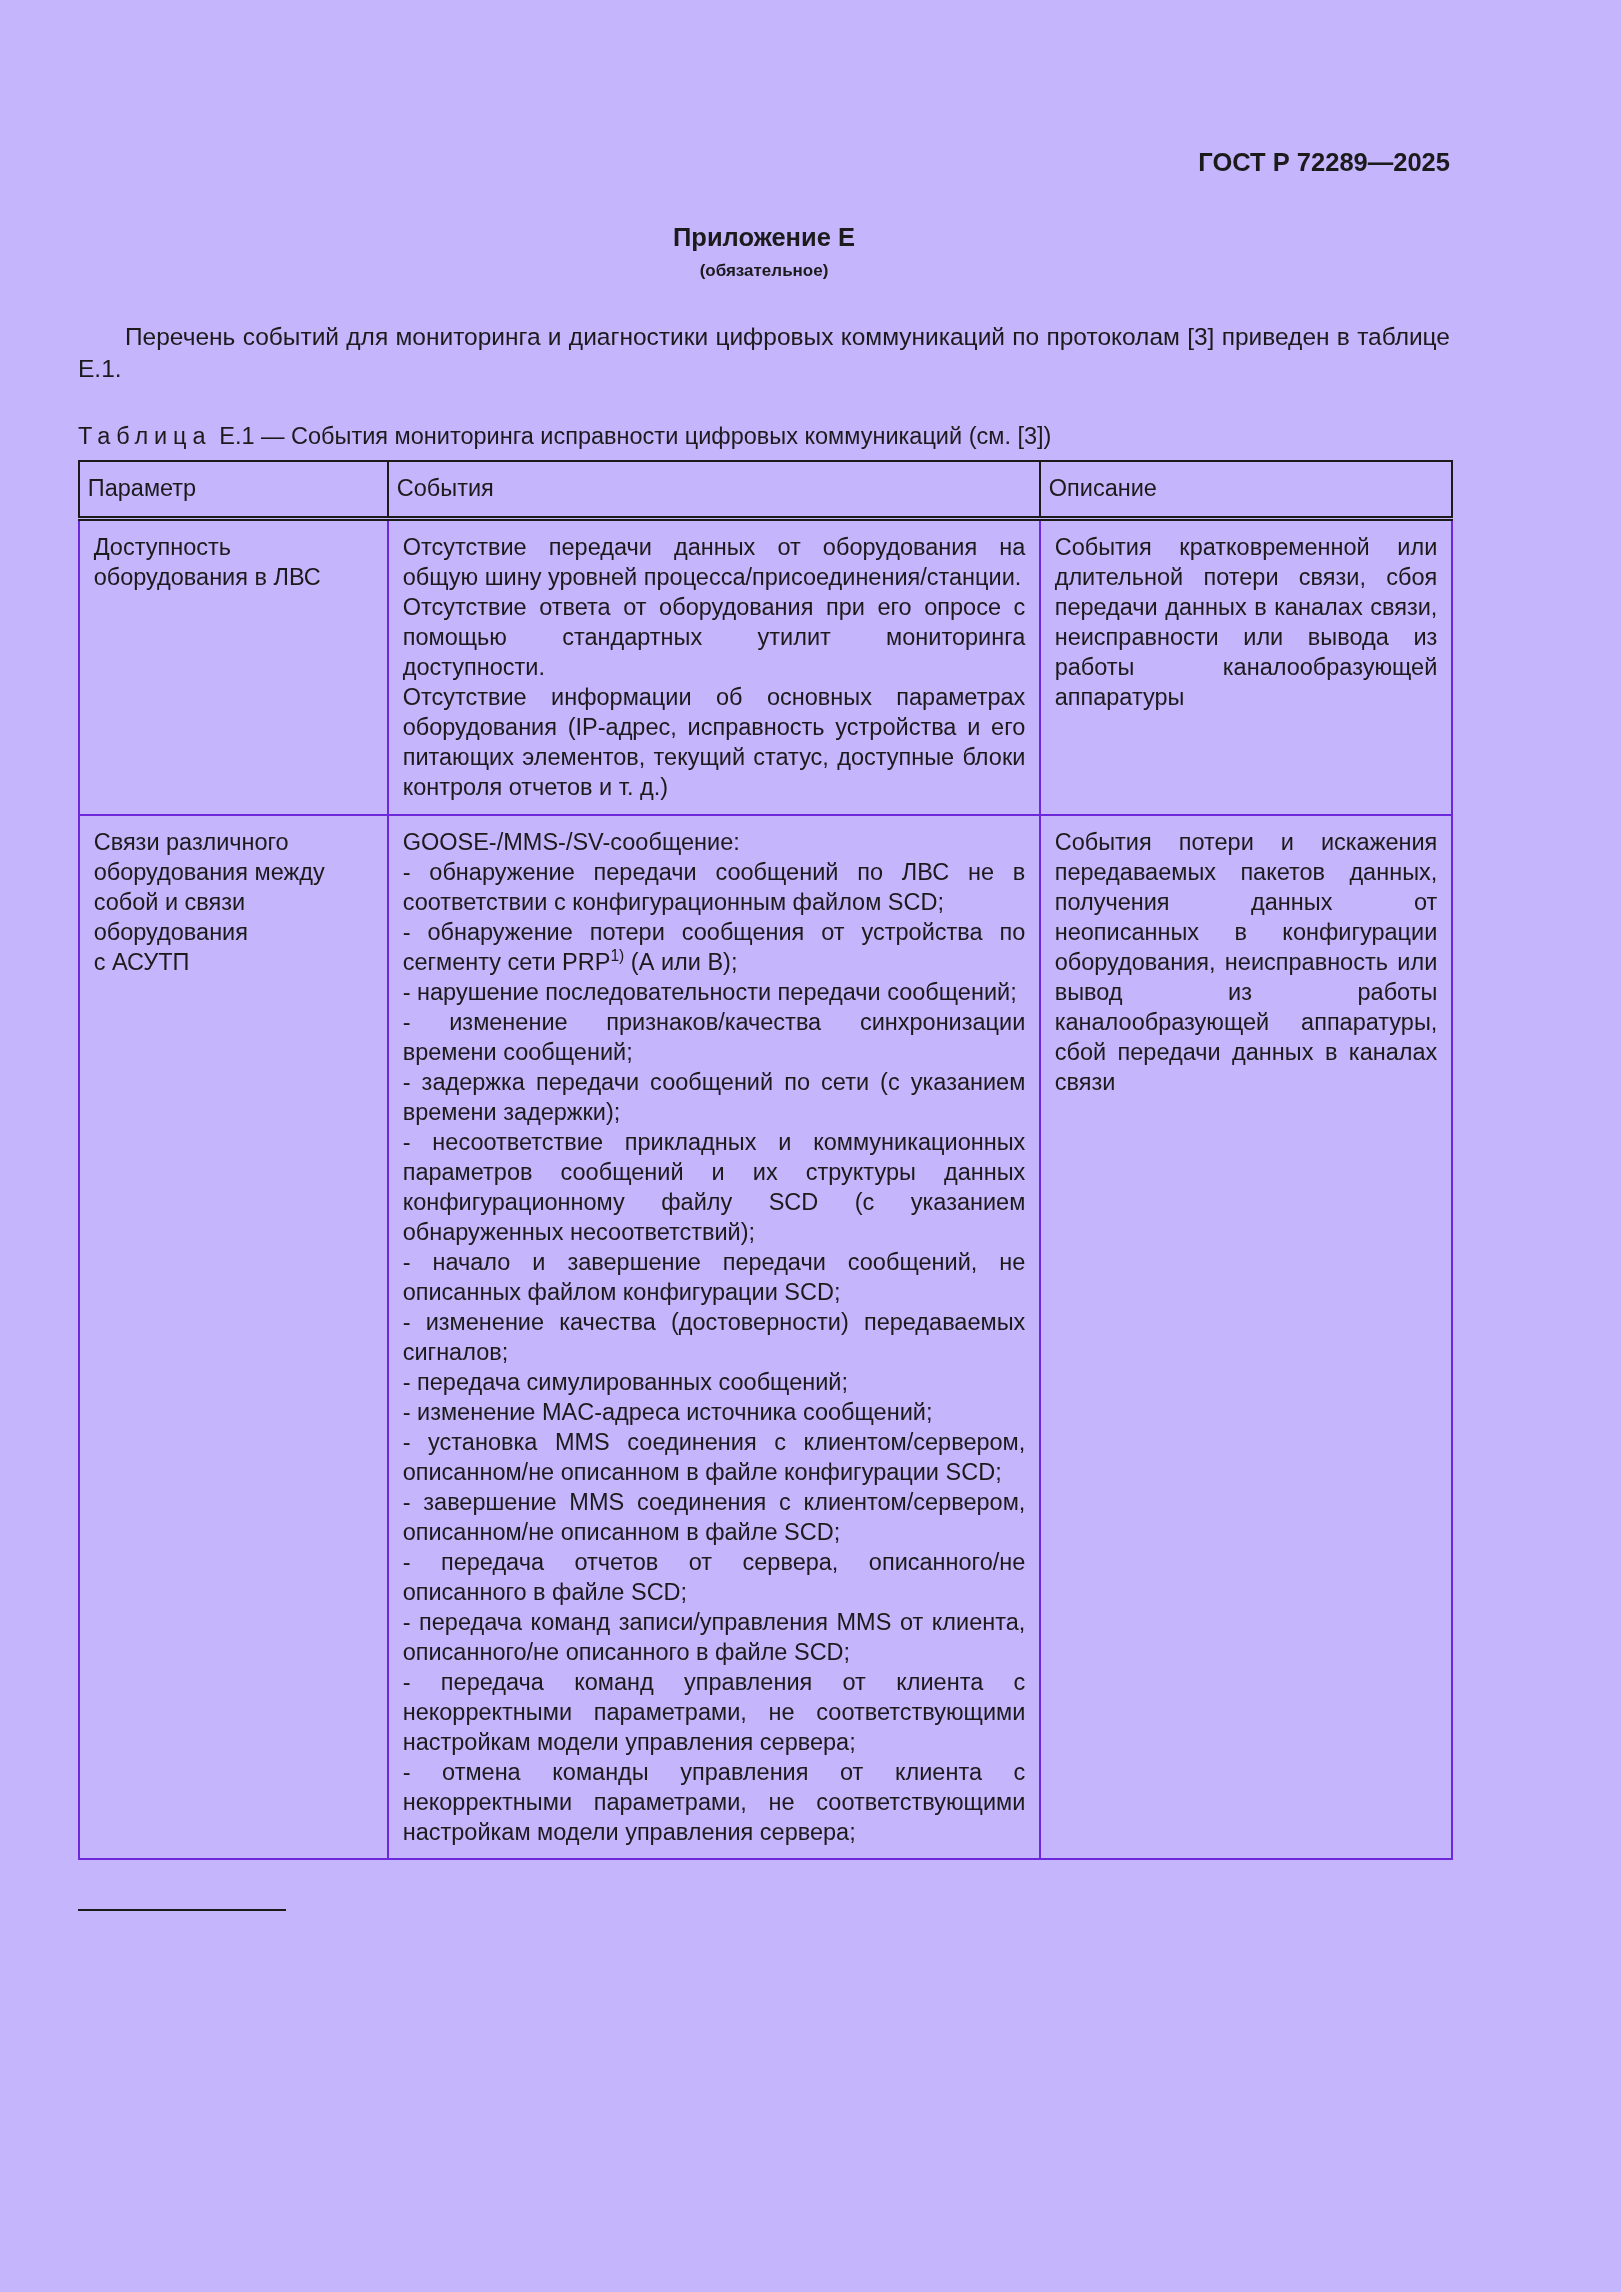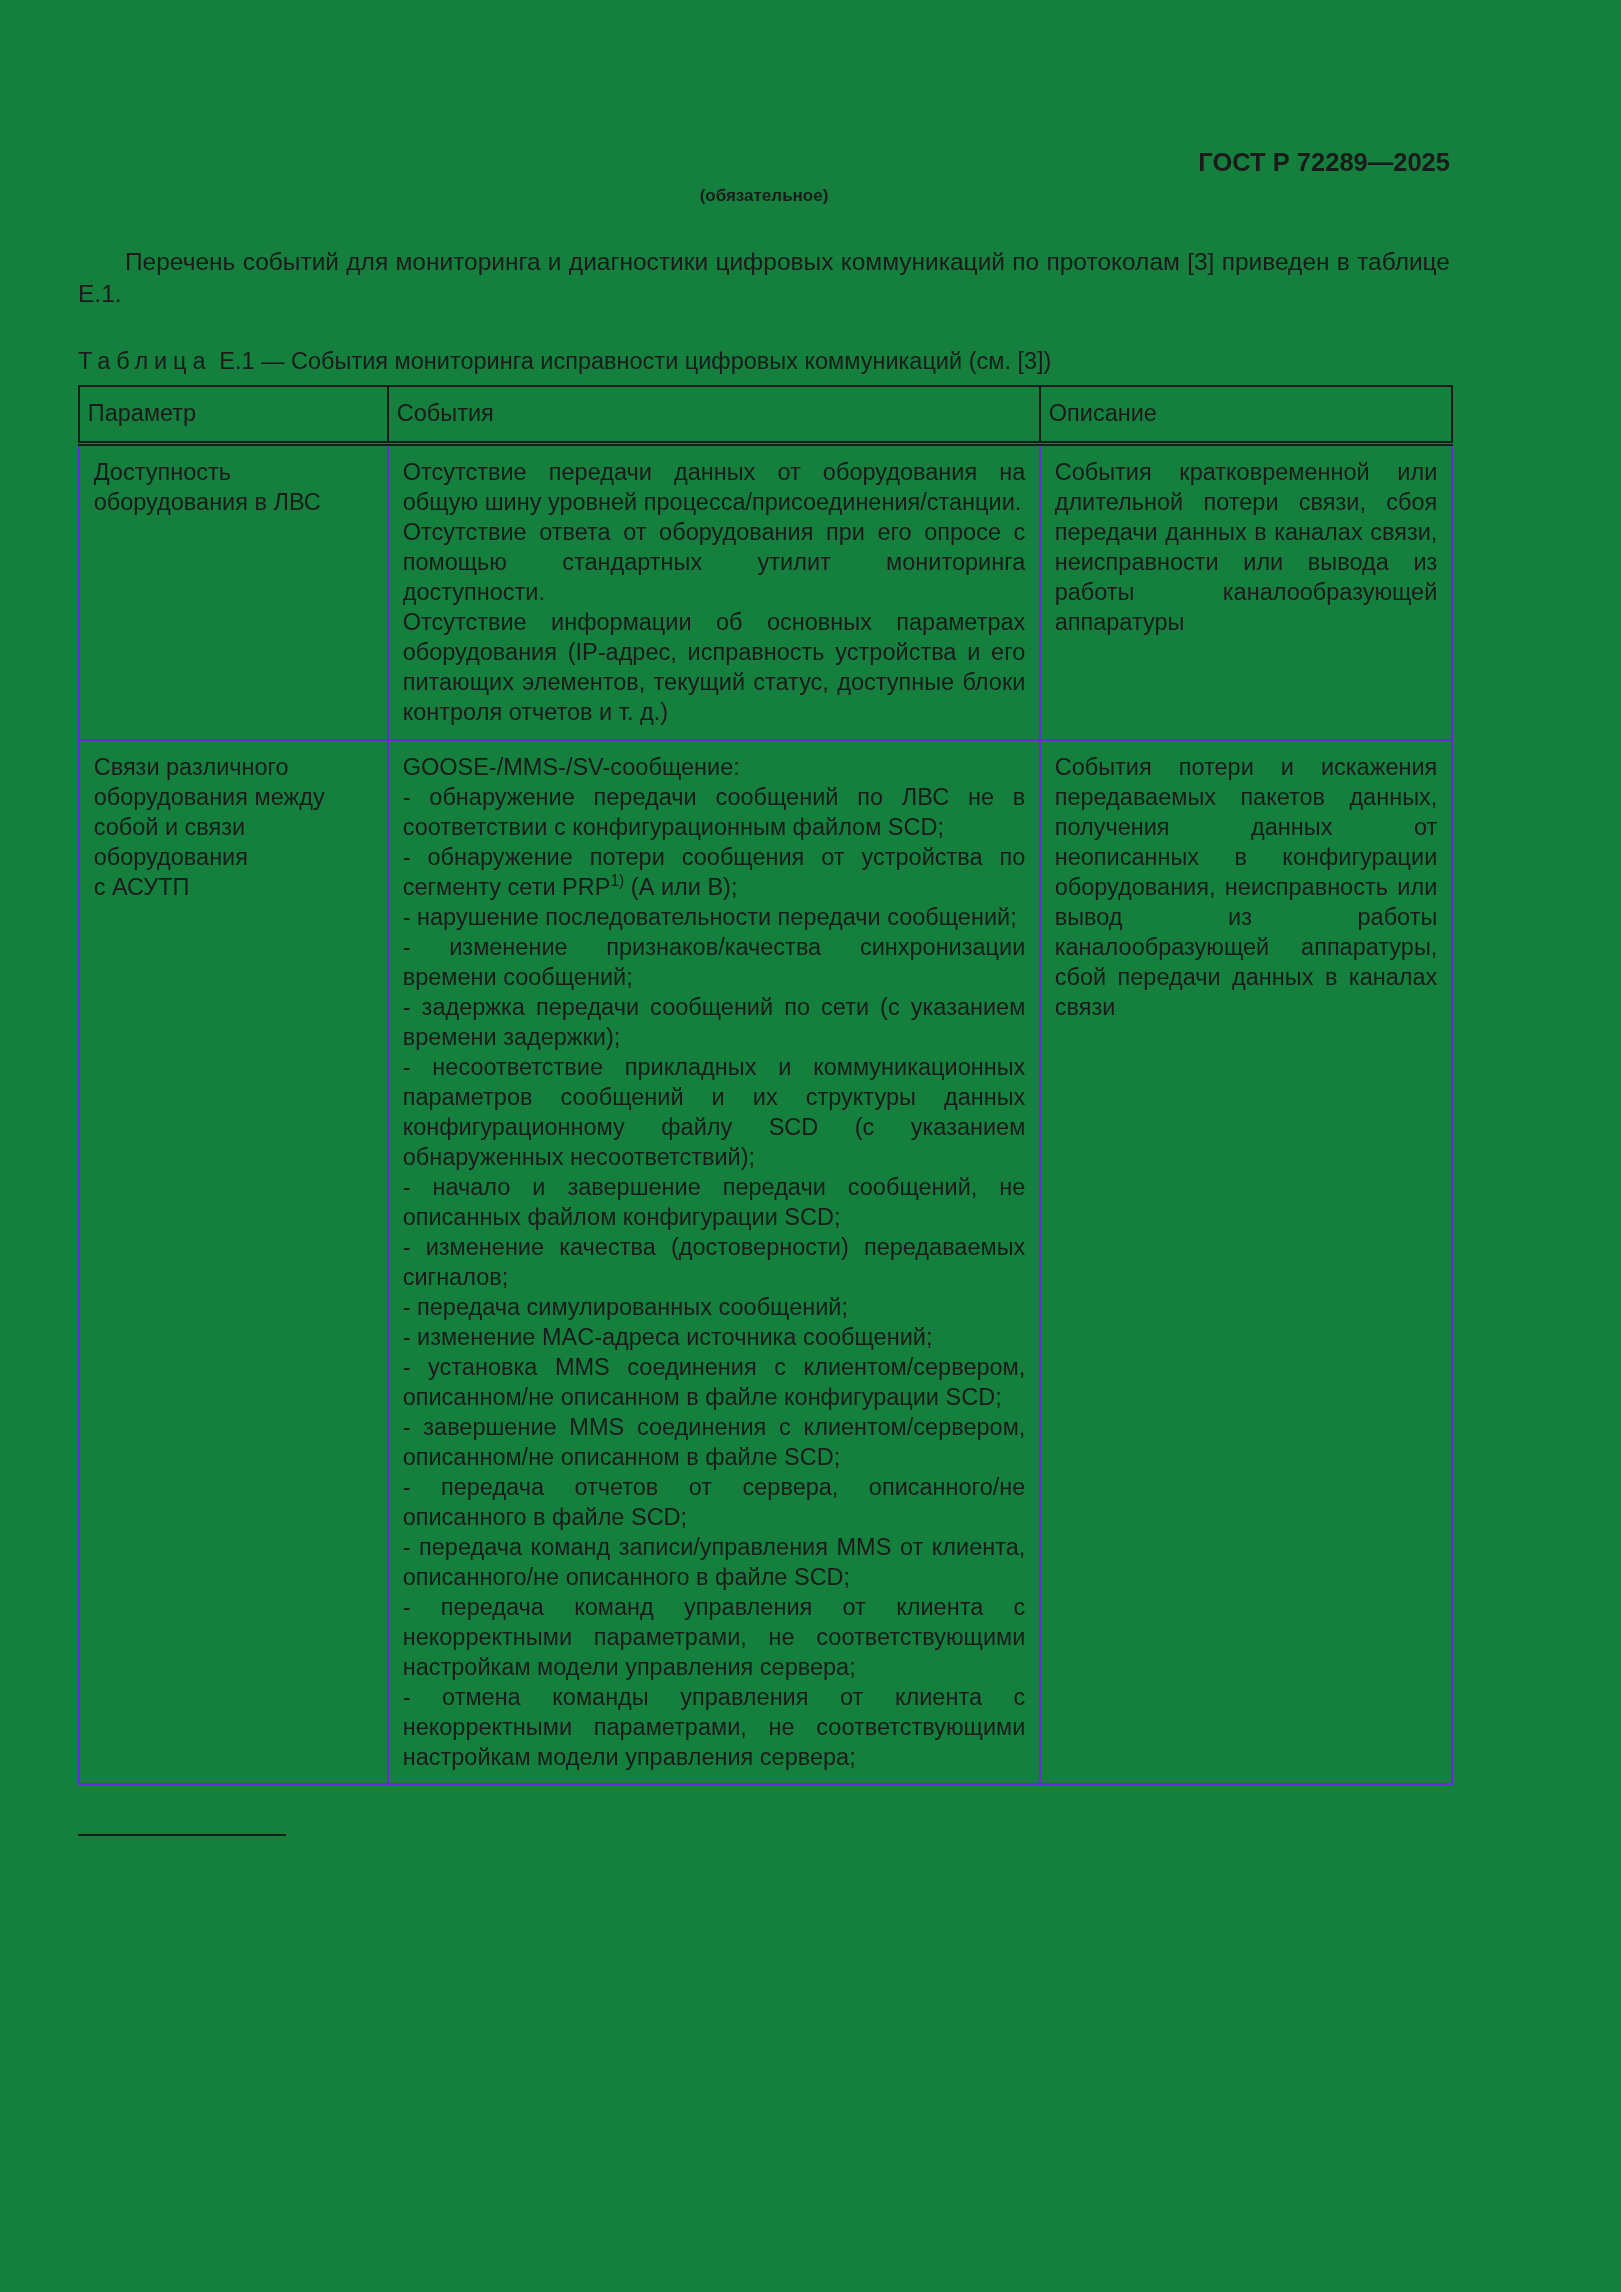--- a/index.html
+++ b/index.html
@@ -1,21 +1,21 @@
 <!DOCTYPE html>
 <html lang="ru"><head>
 <meta charset="utf-8">
 <style>
   html, body { margin: 0; padding: 0; background: #ffffff; }
   .page {
     position: relative;
     width: 1621px;
     height: 2293px;
     margin: 0 auto;
-    background: #15803d;
+    background: #c4b5fd;
     color: #1b1b1b;
     font-family: "Liberation Sans", sans-serif;
     box-sizing: border-box;
     padding: 147px 171px 0 78px;
     overflow: hidden;
   }
   .doc-code {
     text-align: right;
     font-weight: bold;
     font-size: 25.5px;
@@ -105,20 +105,21 @@
     margin-top: 27.4px;
   }
 </style>
 </head>
 <body>
 
 <div class="page">
 
   <div class="doc-code">ГОСТ Р 72289—2025</div>
 
+  <div class="appendix-label">Приложение Е</div>
   <div class="appendix-type">(обязательное)</div>
 
 
   <p class="intro">Перечень событий для мониторинга и диагностики цифровых коммуникаций по протоколам [3] приведен в таблице Е.1.</p>
 
   <div class="table-caption">
     <span class="caption-word">Таблица</span><span class="caption-rest">Е.1 — События мониторинга исправности цифровых коммуникаций (см. [3])</span>
   </div>
 
   <table class="gost">

